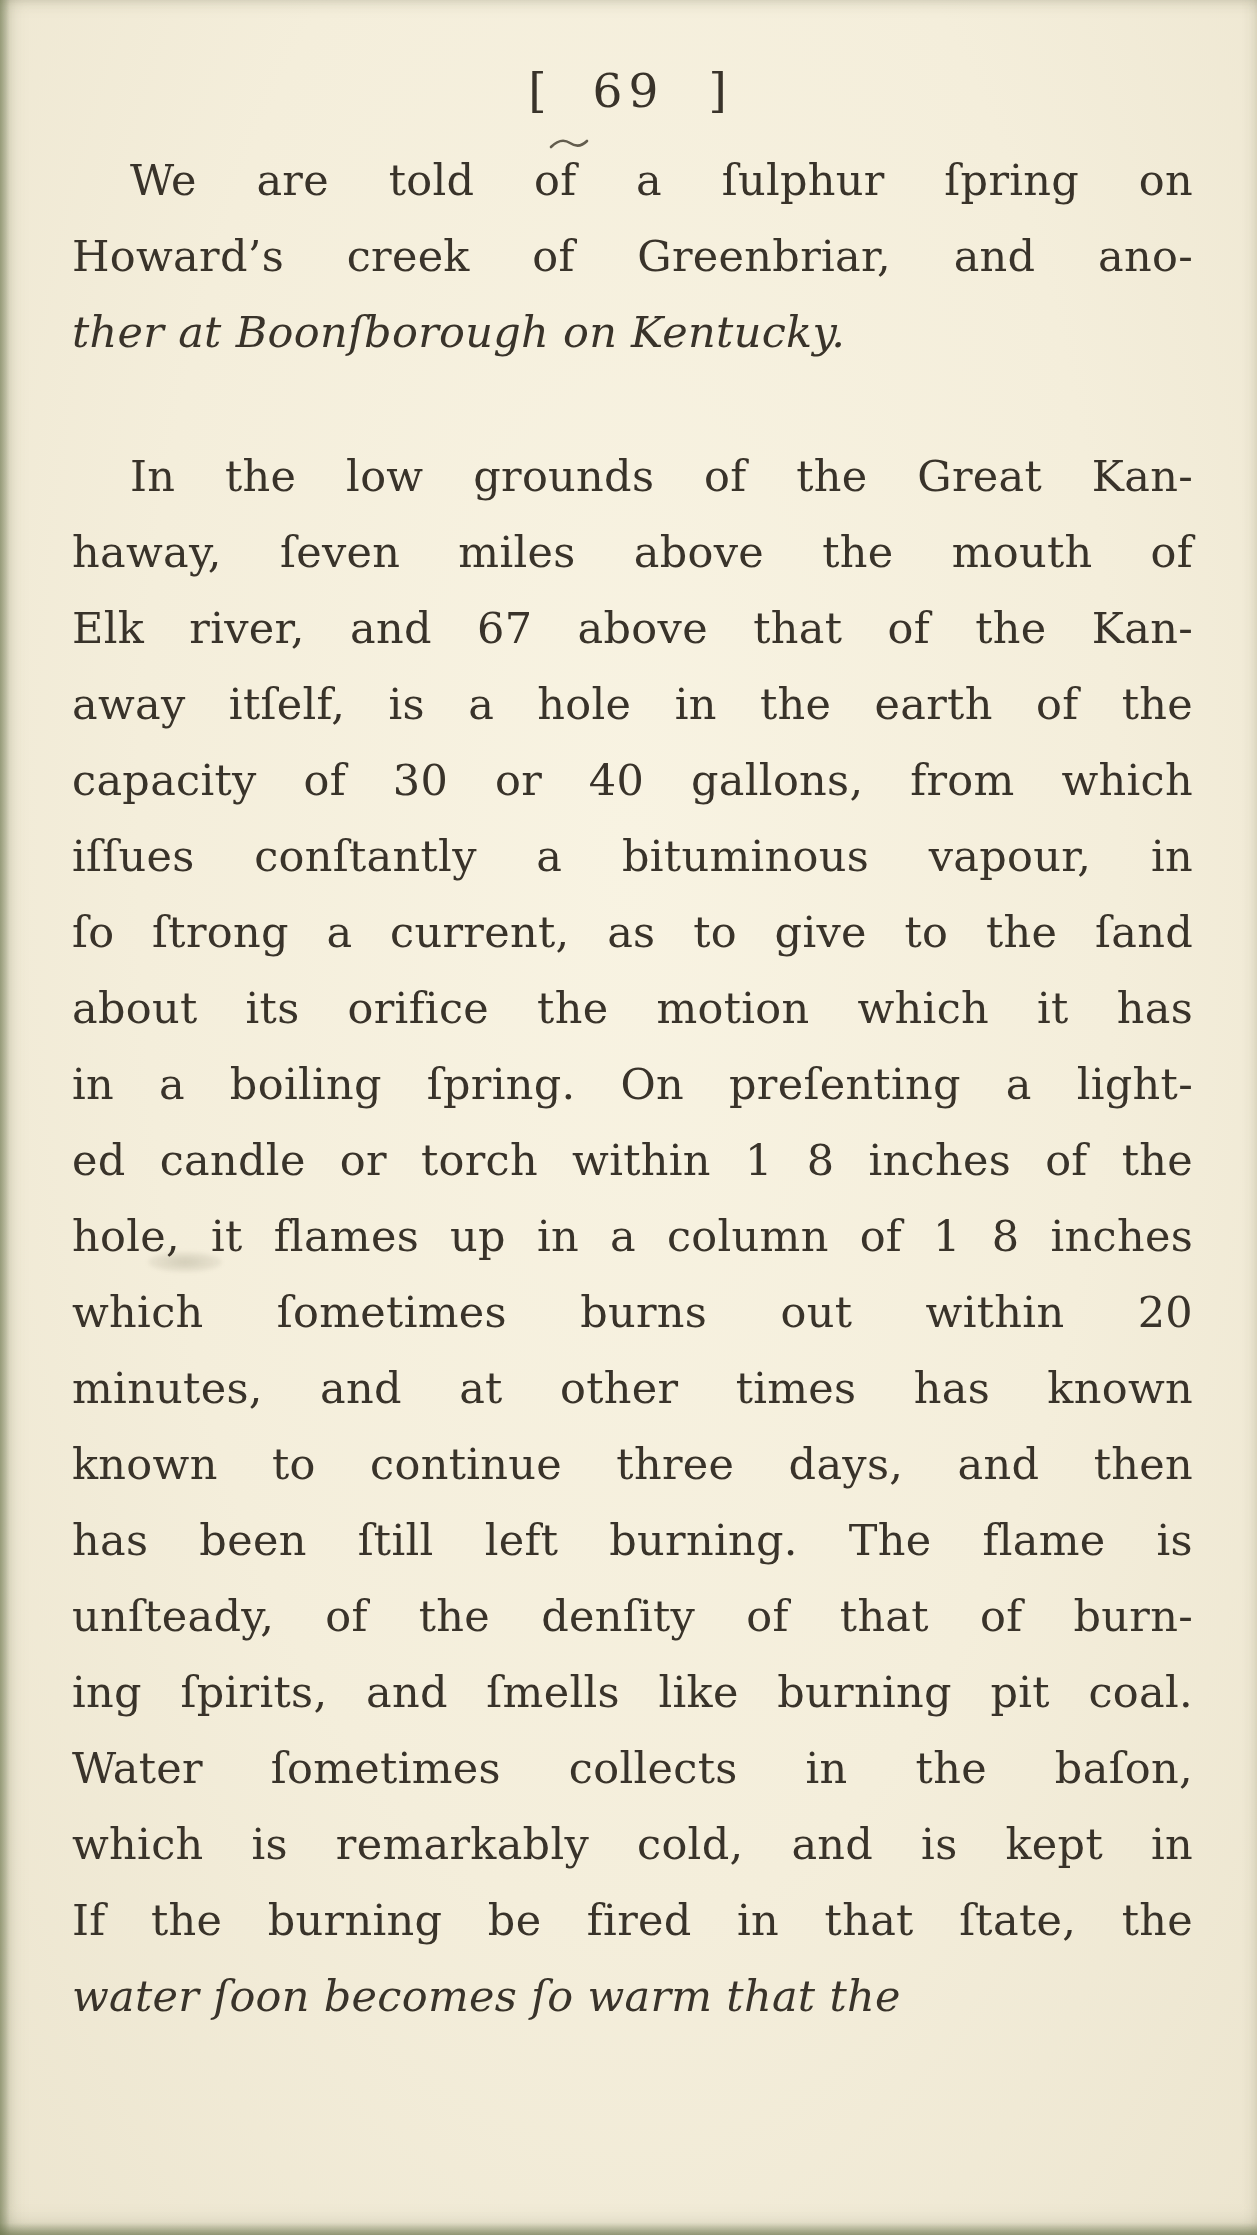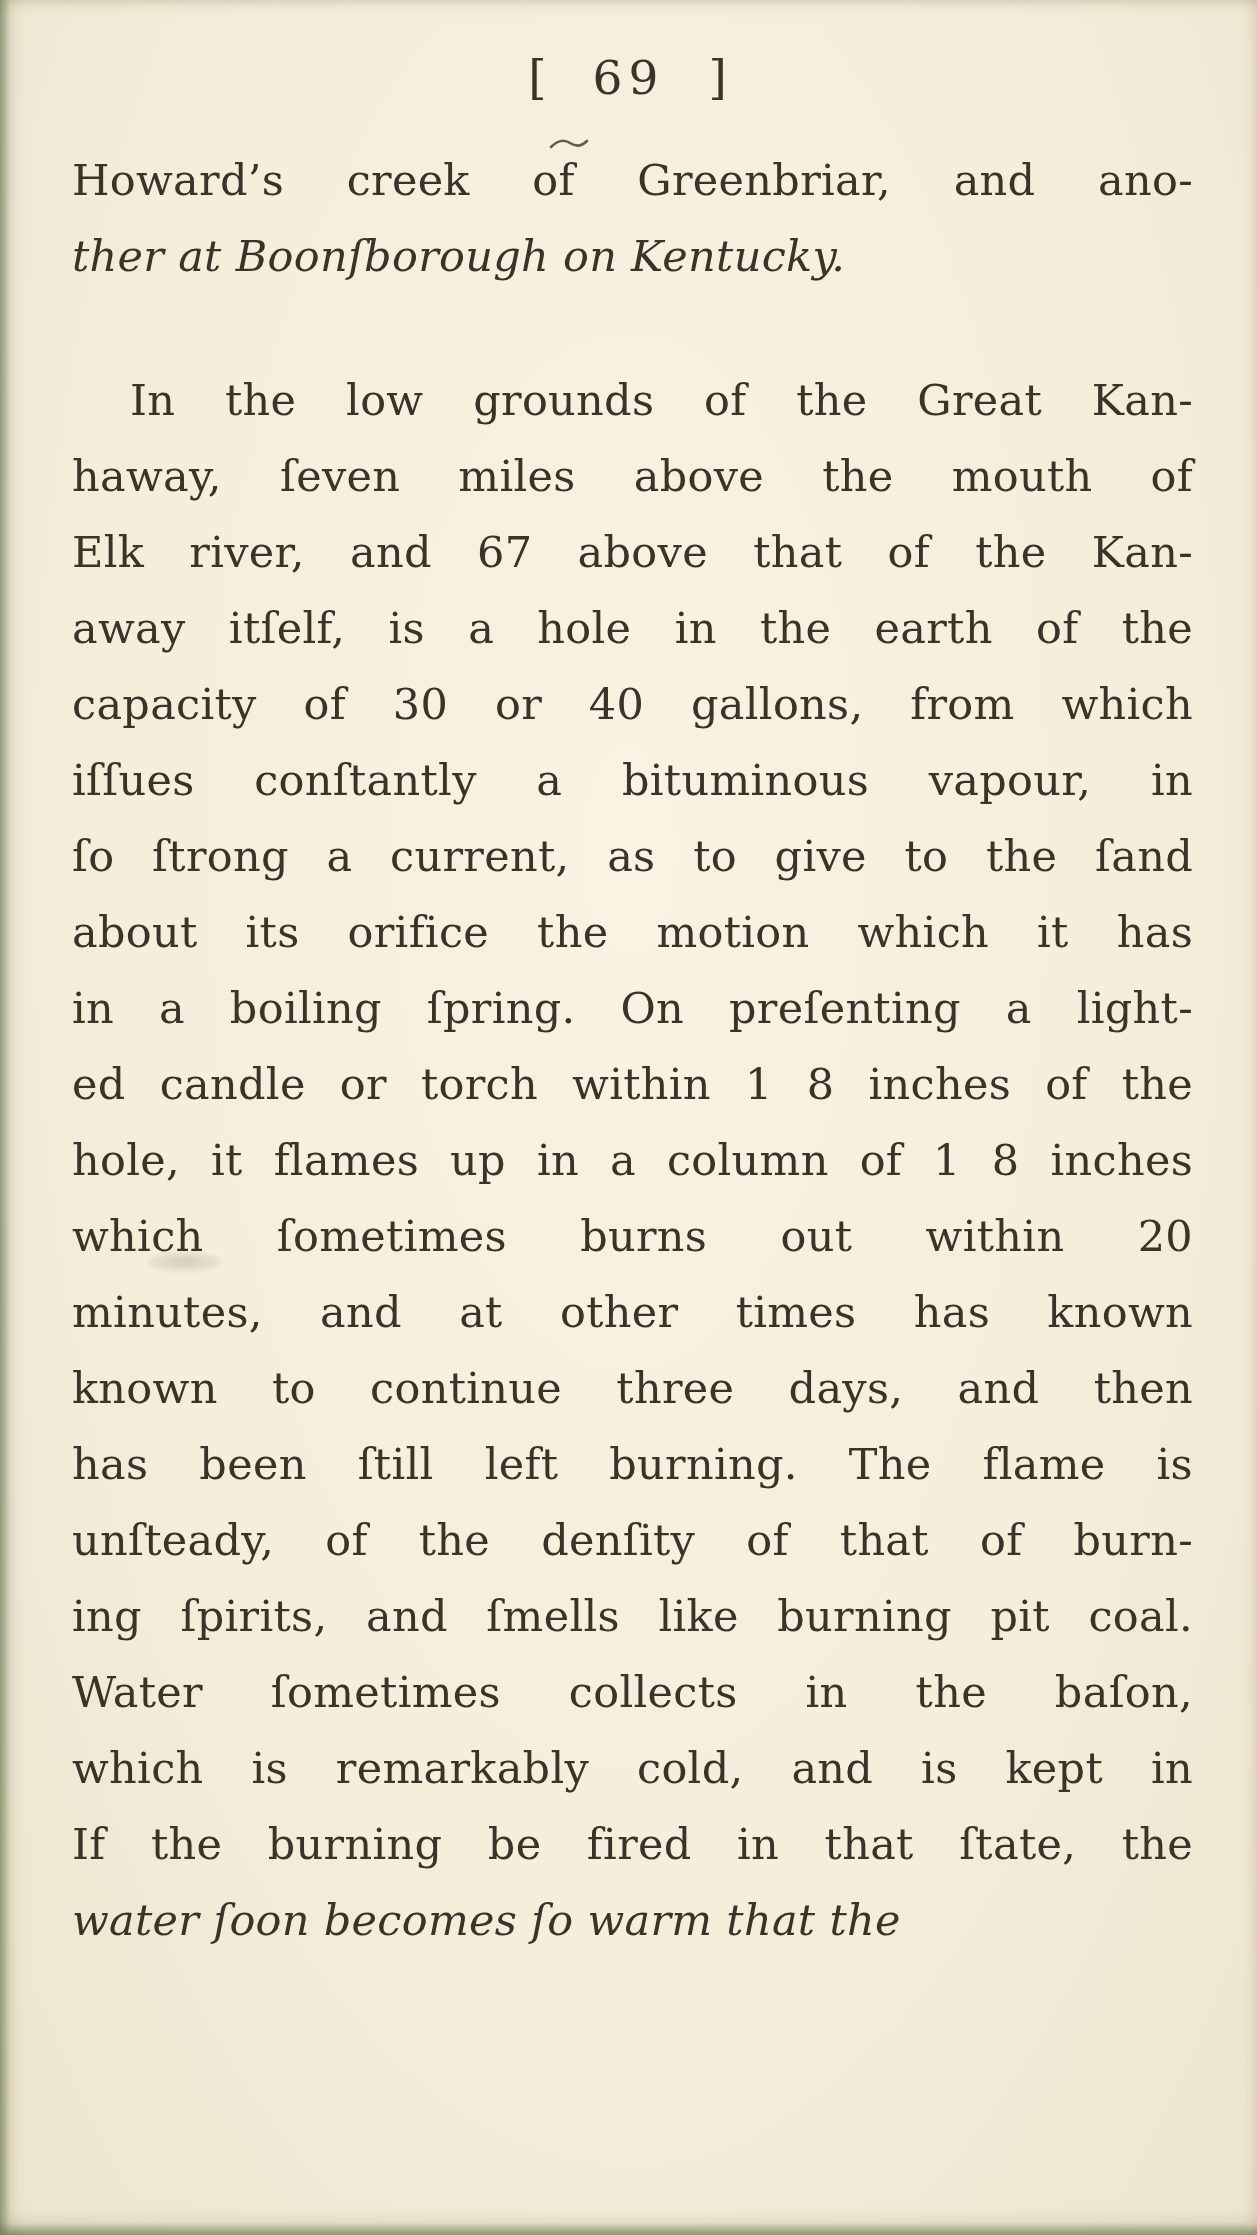--- a/index.html
+++ b/index.html
@@ -34,21 +34,21 @@
   }
   .folio-header {
     position: absolute;
     top: 50px; left: 0; right: 0;
     text-align: center;
     font-size: 47px;
     letter-spacing: 2px;
   }
   .folio-header .pagenum {
     display: inline-block;
-    margin: 0 44px;
+    margin: 13px 44px;
     letter-spacing: 6px;
   }
   .ink-mark {
     position: absolute;
     left: 548px;
     top: 134px;
     opacity: 0.85;
   }
   .smudge {
     position: absolute;
@@ -94,20 +94,21 @@
 
   <svg class="ink-mark" width="42" height="18" viewBox="0 0 42 18">
     <path d="M3 13 Q 13 3, 22 9 T 39 7" stroke="#4a4436" stroke-width="2.6" fill="none" stroke-linecap="round"></path>
   </svg>
 
   <div class="smudge"></div>
 
   <div class="textblock">
 
     <div class="paragraph">
+      <div class="line first">We are told of a ſulphur ſpring on</div>
       <div class="line">Howard’s creek of Greenbriar, and ano-</div>
       <div class="line last">ther at Boonſborough on Kentucky.</div>
     </div>
 
     <div class="para-gap"></div>
 
     <div class="paragraph">
       <div class="line first">In the low grounds of the Great Kan-</div>
       <div class="line">haway, ſeven miles above the mouth of</div>
       <div class="line">Elk river, and 67 above that of the Kan-</div>

